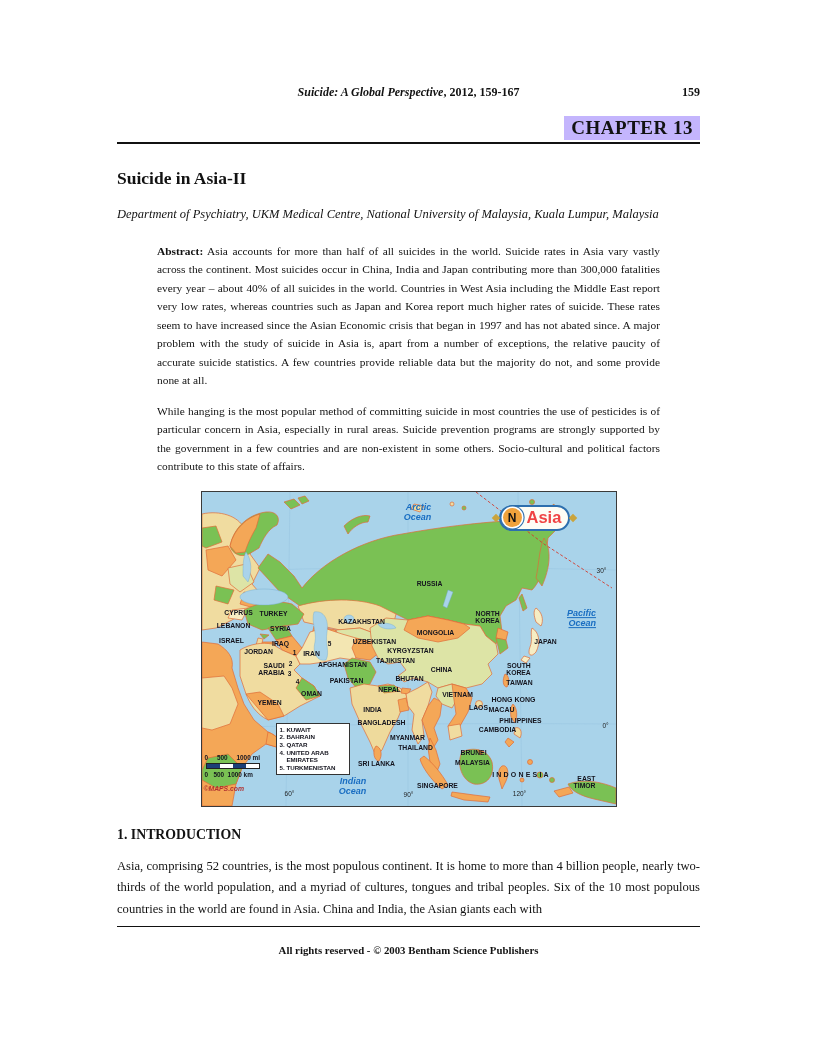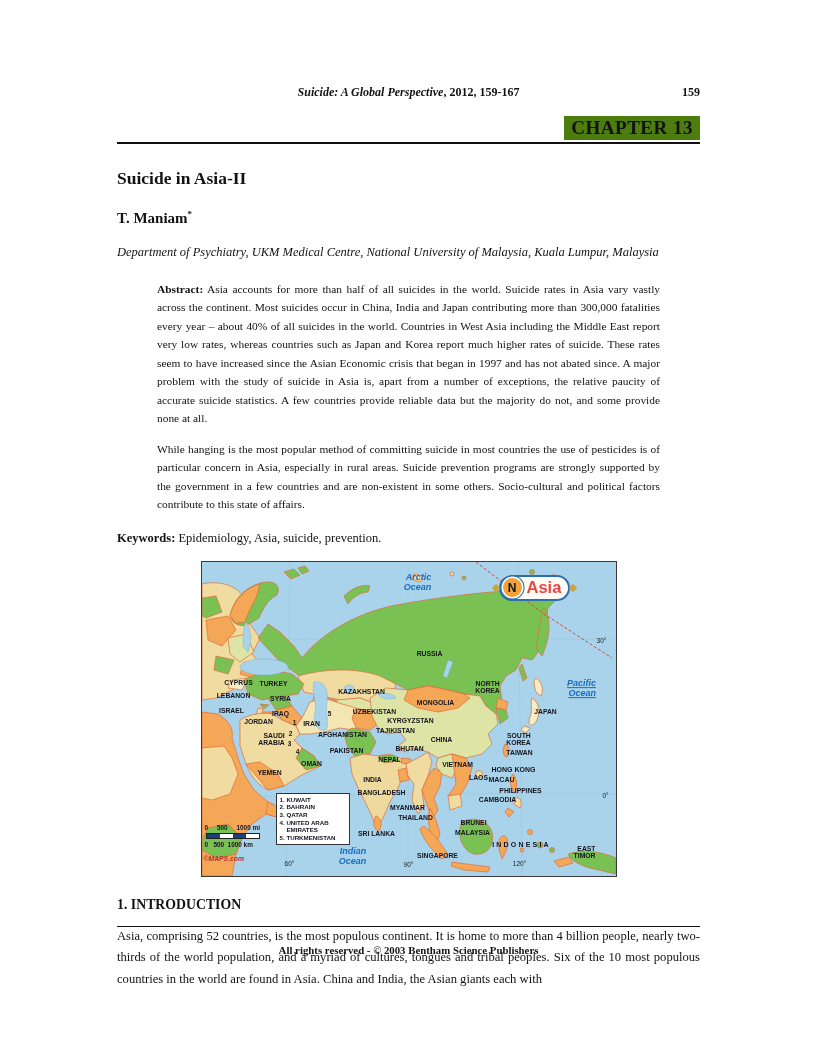--- a/index.html
+++ b/index.html
@@ -6,21 +6,21 @@
   body{width:816px;height:1056px;background:#ffffff;position:relative;
        font-family:"Liberation Serif",serif;color:#121212;}
   .content{position:absolute;left:117px;top:0;width:583px;}
 
   .runhead{position:relative;padding-top:62px;text-align:center;
            font-size:12px;font-weight:bold;margin-top:23px;}
   .runhead .jt{font-style:italic;}
   .pagenum{position:absolute;right:0;top:62px;font-weight:bold;font-size:12px;}
 
   .badge-row{text-align:right;margin-top:16px;}
-  .chapter-badge{display:inline-block;background:#4d7c0f;font-size:19px;
+  .chapter-badge{display:inline-block;background:#c4b5fd;font-size:19px;
                  font-weight:bold;padding:1px 7px;letter-spacing:.5px;}
   .head-rule{border-top:2.2px solid #111;margin-top:2px;height:0;}
 
   .art-title{font-size:17.5px;font-weight:bold;margin-top:24px;}
   .author{font-size:15px;font-weight:bold;margin-top:20px;}
   .author sup{font-size:9px;}
   .affil{font-size:12.5px;font-style:italic;margin-top:18px;}
 
   .abstract{margin:20px 40px 0 40px;font-size:11.4px;line-height:1.62;
             text-align:justify;}
@@ -90,34 +90,28 @@
     <span class="pagenum">159</span>
   </div>
 
   <div class="badge-row">
     <span class="chapter-badge">CHAPTER 13</span>
   </div>
   <div class="head-rule"></div>
 
   <div class="art-title">Suicide in Asia-II</div>
 
-  <div class="author">
-    <span>T. Maniam</span><sup>*</sup>
-  </div>
 
   <div class="affil">Department of Psychiatry, UKM Medical Centre, National University of Malaysia, Kuala Lumpur, Malaysia</div>
 
   <div class="abstract">
     <div class="p1"><b class="inl">Abstract:</b><span> Asia accounts for more than half of all suicides in the world. Suicide rates in Asia vary vastly across the continent. Most suicides occur in China, India and Japan contributing more than 300,000 fatalities every year – about 40% of all suicides in the world. Countries in West Asia including the Middle East report very low rates, whereas countries such as Japan and Korea report much higher rates of suicide. These rates seem to have increased since the Asian Economic crisis that began in 1997 and has not abated since. A major problem with the study of suicide in Asia is, apart from a number of exceptions, the relative paucity of accurate suicide statistics. A few countries provide reliable data but the majority do not, and some provide none at all.</span></div>
     <div class="p2">While hanging is the most popular method of committing suicide in most countries the use of pesticides is of particular concern in Asia, especially in rural areas. Suicide prevention programs are strongly supported by the government in a few countries and are non-existent in some others. Socio-cultural and political factors contribute to this state of affairs.</div>
   </div>
 
-  <div class="keywords">
-    <b class="inl">Keywords:</b><span> Epidemiology, Asia, suicide, prevention.</span>
-  </div>
 
   <div class="map-wrap">
     <div class="map">
       <svg viewBox="0 0 414 314" width="414" height="314">
         <rect width="414" height="314" fill="#a9d3ea"></rect>
         <g stroke="#8ab9d9" stroke-width="0.5" opacity="0.6" fill="none">
           <path d="M88,0 L84,314"></path>
             <path d="M206,0 L206,314"></path>
             <path d="M316,0 L320,314"></path>
           <path d="M0,80 Q207,72 414,78"></path>

